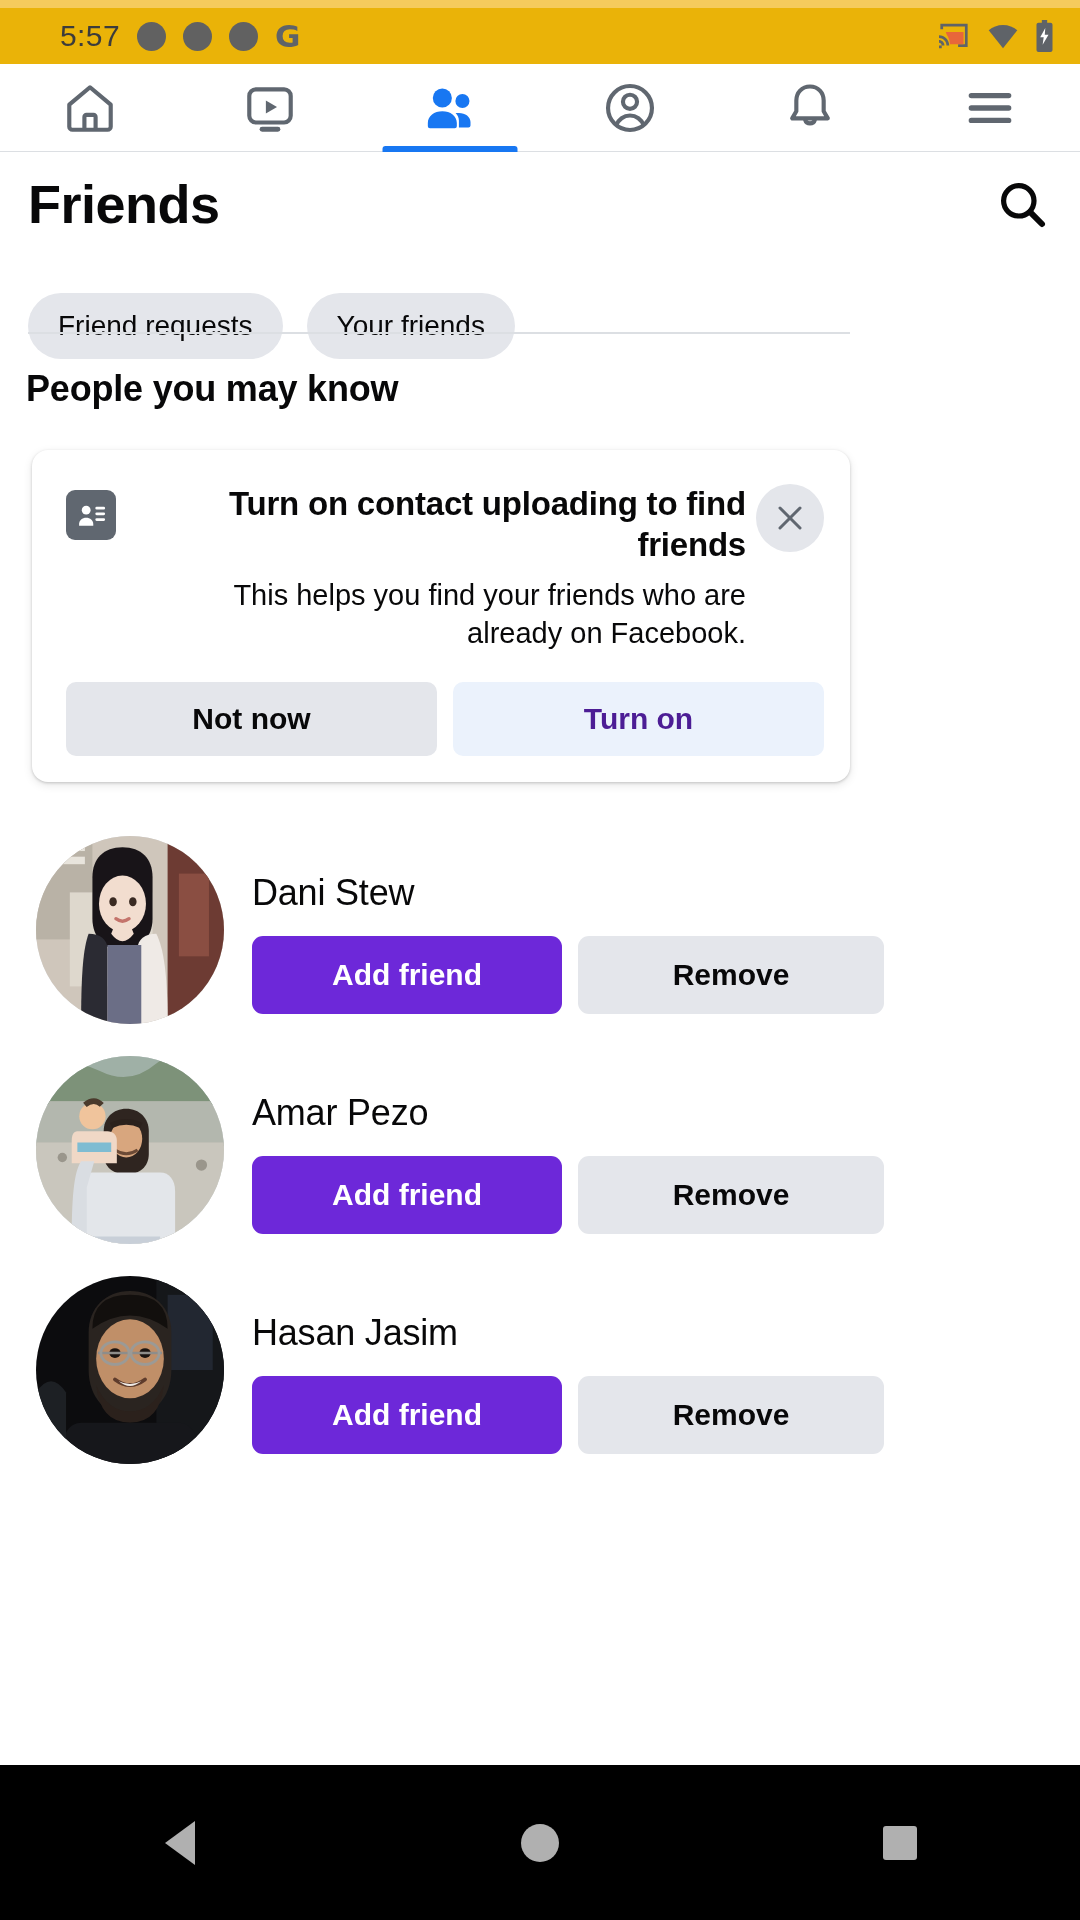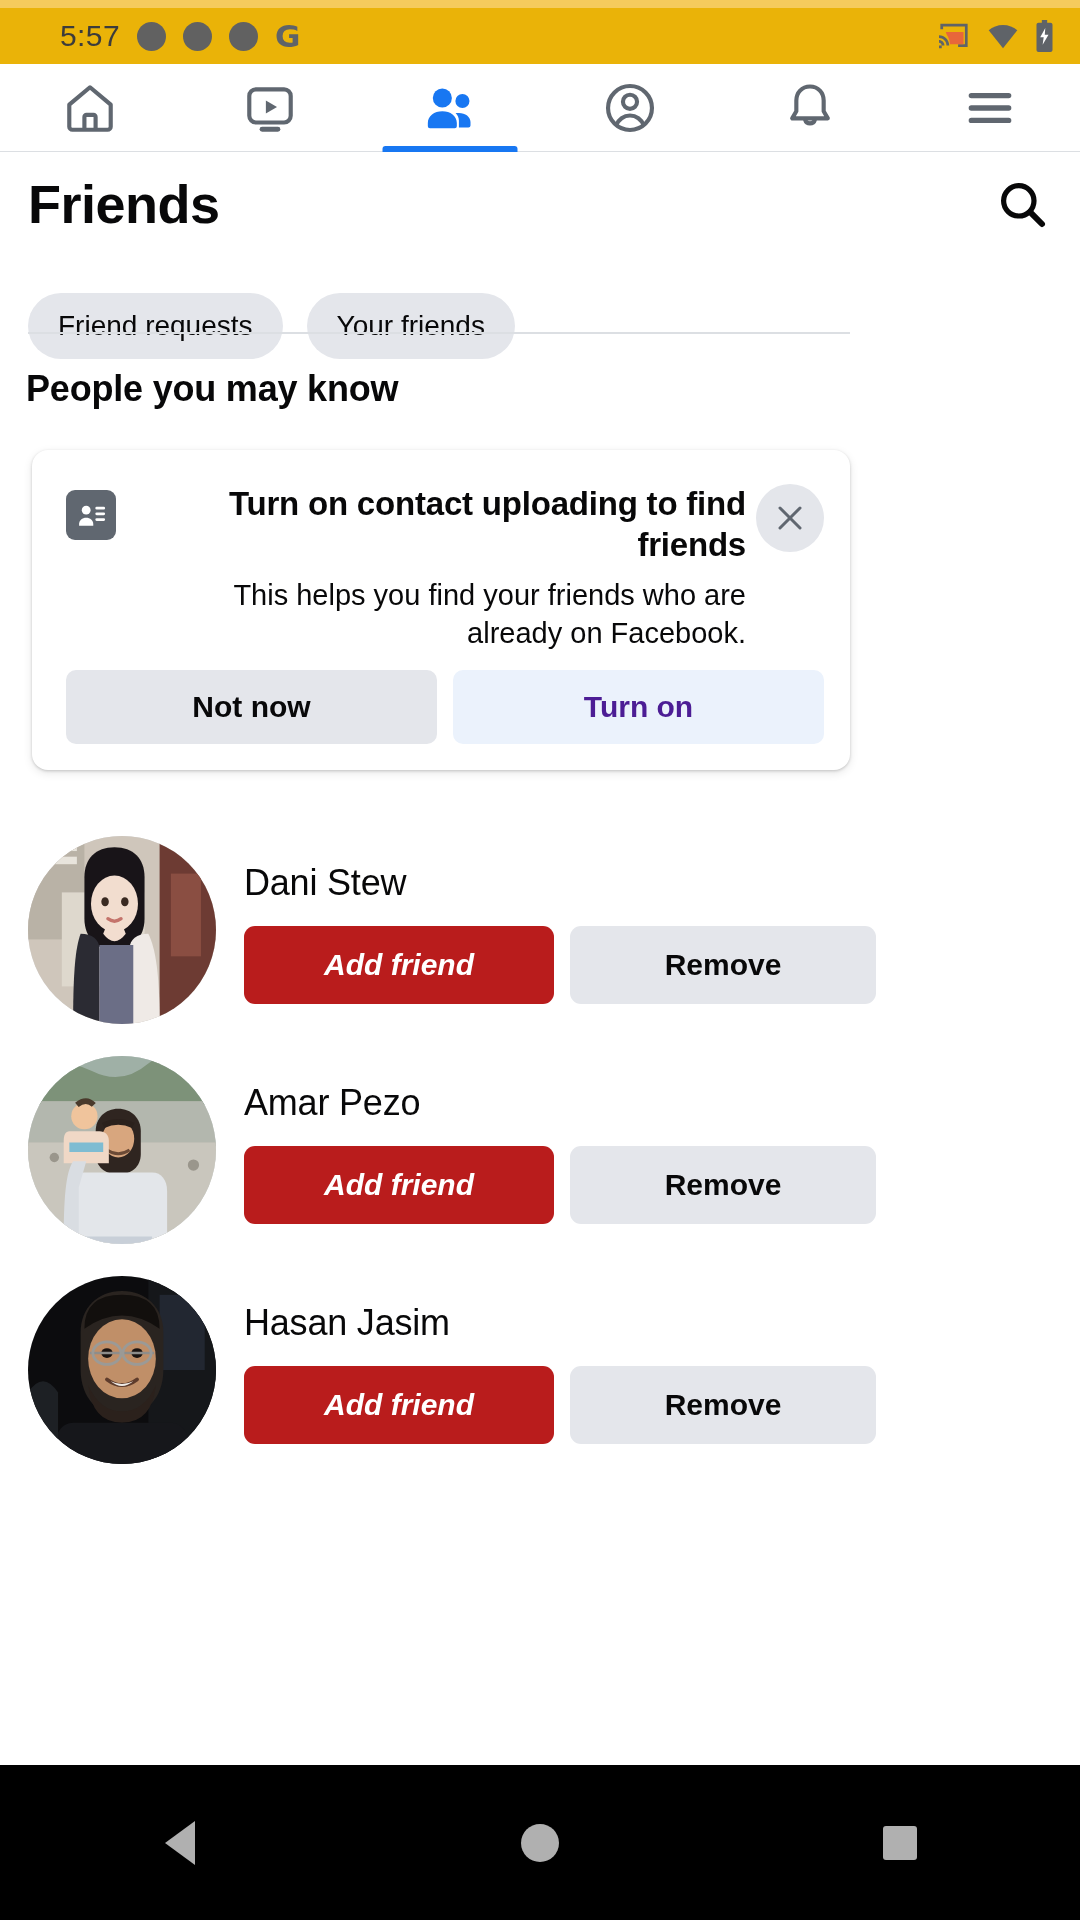--- a/index.html
+++ b/index.html
@@ -79,46 +79,46 @@
     flex:0 0 auto; margin-top:6px; margin-right:28px;
     display:flex; align-items:center; justify-content:center;
   }
   .cc-text { flex:1; padding-right:6px; }
   .cc-title { font-size:33px; font-weight:bold; color:#080809; line-height:1.24; letter-spacing:-0.2px; }
   .cc-desc { font-size:29px; color:#080809; line-height:1.32; margin-top:10px; }
   .cc-close {
     width:68px; height:68px; border-radius:50%; background:#e4e6eb;
     display:flex; align-items:center; justify-content:center; flex:0 0 auto; margin-left:4px;
   }
-  .cc-actions { display:flex; gap:16px; margin-top:18px; }
+  .cc-actions { display:flex; gap:16px; margin-top:30px; }
   .cc-btn {
     flex:1; height:74px; border-radius:10px;
     display:flex; align-items:center; justify-content:center;
     font-size:30px; font-weight:bold;
   }
   .cc-btn.secondary { background:#e4e6eb; color:#080809; }
   .cc-btn.primary { background:#ebf2fc; color:#4c1d95; }
 
   
   .people-list { position:absolute; top:820px; left:0; width:1080px; }
-  .person-row { display:flex; align-items:flex-start; padding:16px 26px 16px 28px; }
+  .person-row { display:flex; align-items:center; padding:16px 26px 16px 36px; }
   .avatar {
     width:188px; height:188px; border-radius:50%; flex:0 0 auto;
     overflow:hidden; position:relative; margin-right:28px; background:#d8dade;
   }
   .avatar-art { position:absolute; inset:0; }
   .person-body { flex:1; padding-top:26px; }
   .person-name { font-size:36px; color:#080809; letter-spacing:-0.2px; }
   .person-actions { display:flex; gap:16px; margin-top:22px; }
   .p-btn {
     height:78px; border-radius:11px;
     display:flex; align-items:center; justify-content:center;
     font-size:30px; font-weight:bold;
   }
-  .p-btn.add { flex:0 0 310px; background:#b91c1c; color:#ffffff;font-style:italic; }
+  .p-btn.add { flex:0 0 310px; background:#6d28d9; color:#ffffff; }
   .p-btn.remove { flex:0 0 306px; background:#e4e6eb; color:#080809; }
 
   
   .sys-nav {
     position:absolute; bottom:0; left:0; width:1080px; height:155px;
     background:#000; display:flex; align-items:center; justify-content:space-around;
   }
   .sys-btn { display:flex; align-items:center; justify-content:center; width:180px; height:155px; }
   .sys-back { width:0; height:0; border-top:22px solid transparent; border-bottom:22px solid transparent; border-right:30px solid #b0b0b0; }
   .sys-home { width:38px; height:38px; border-radius:50%; background:#b0b0b0; }

